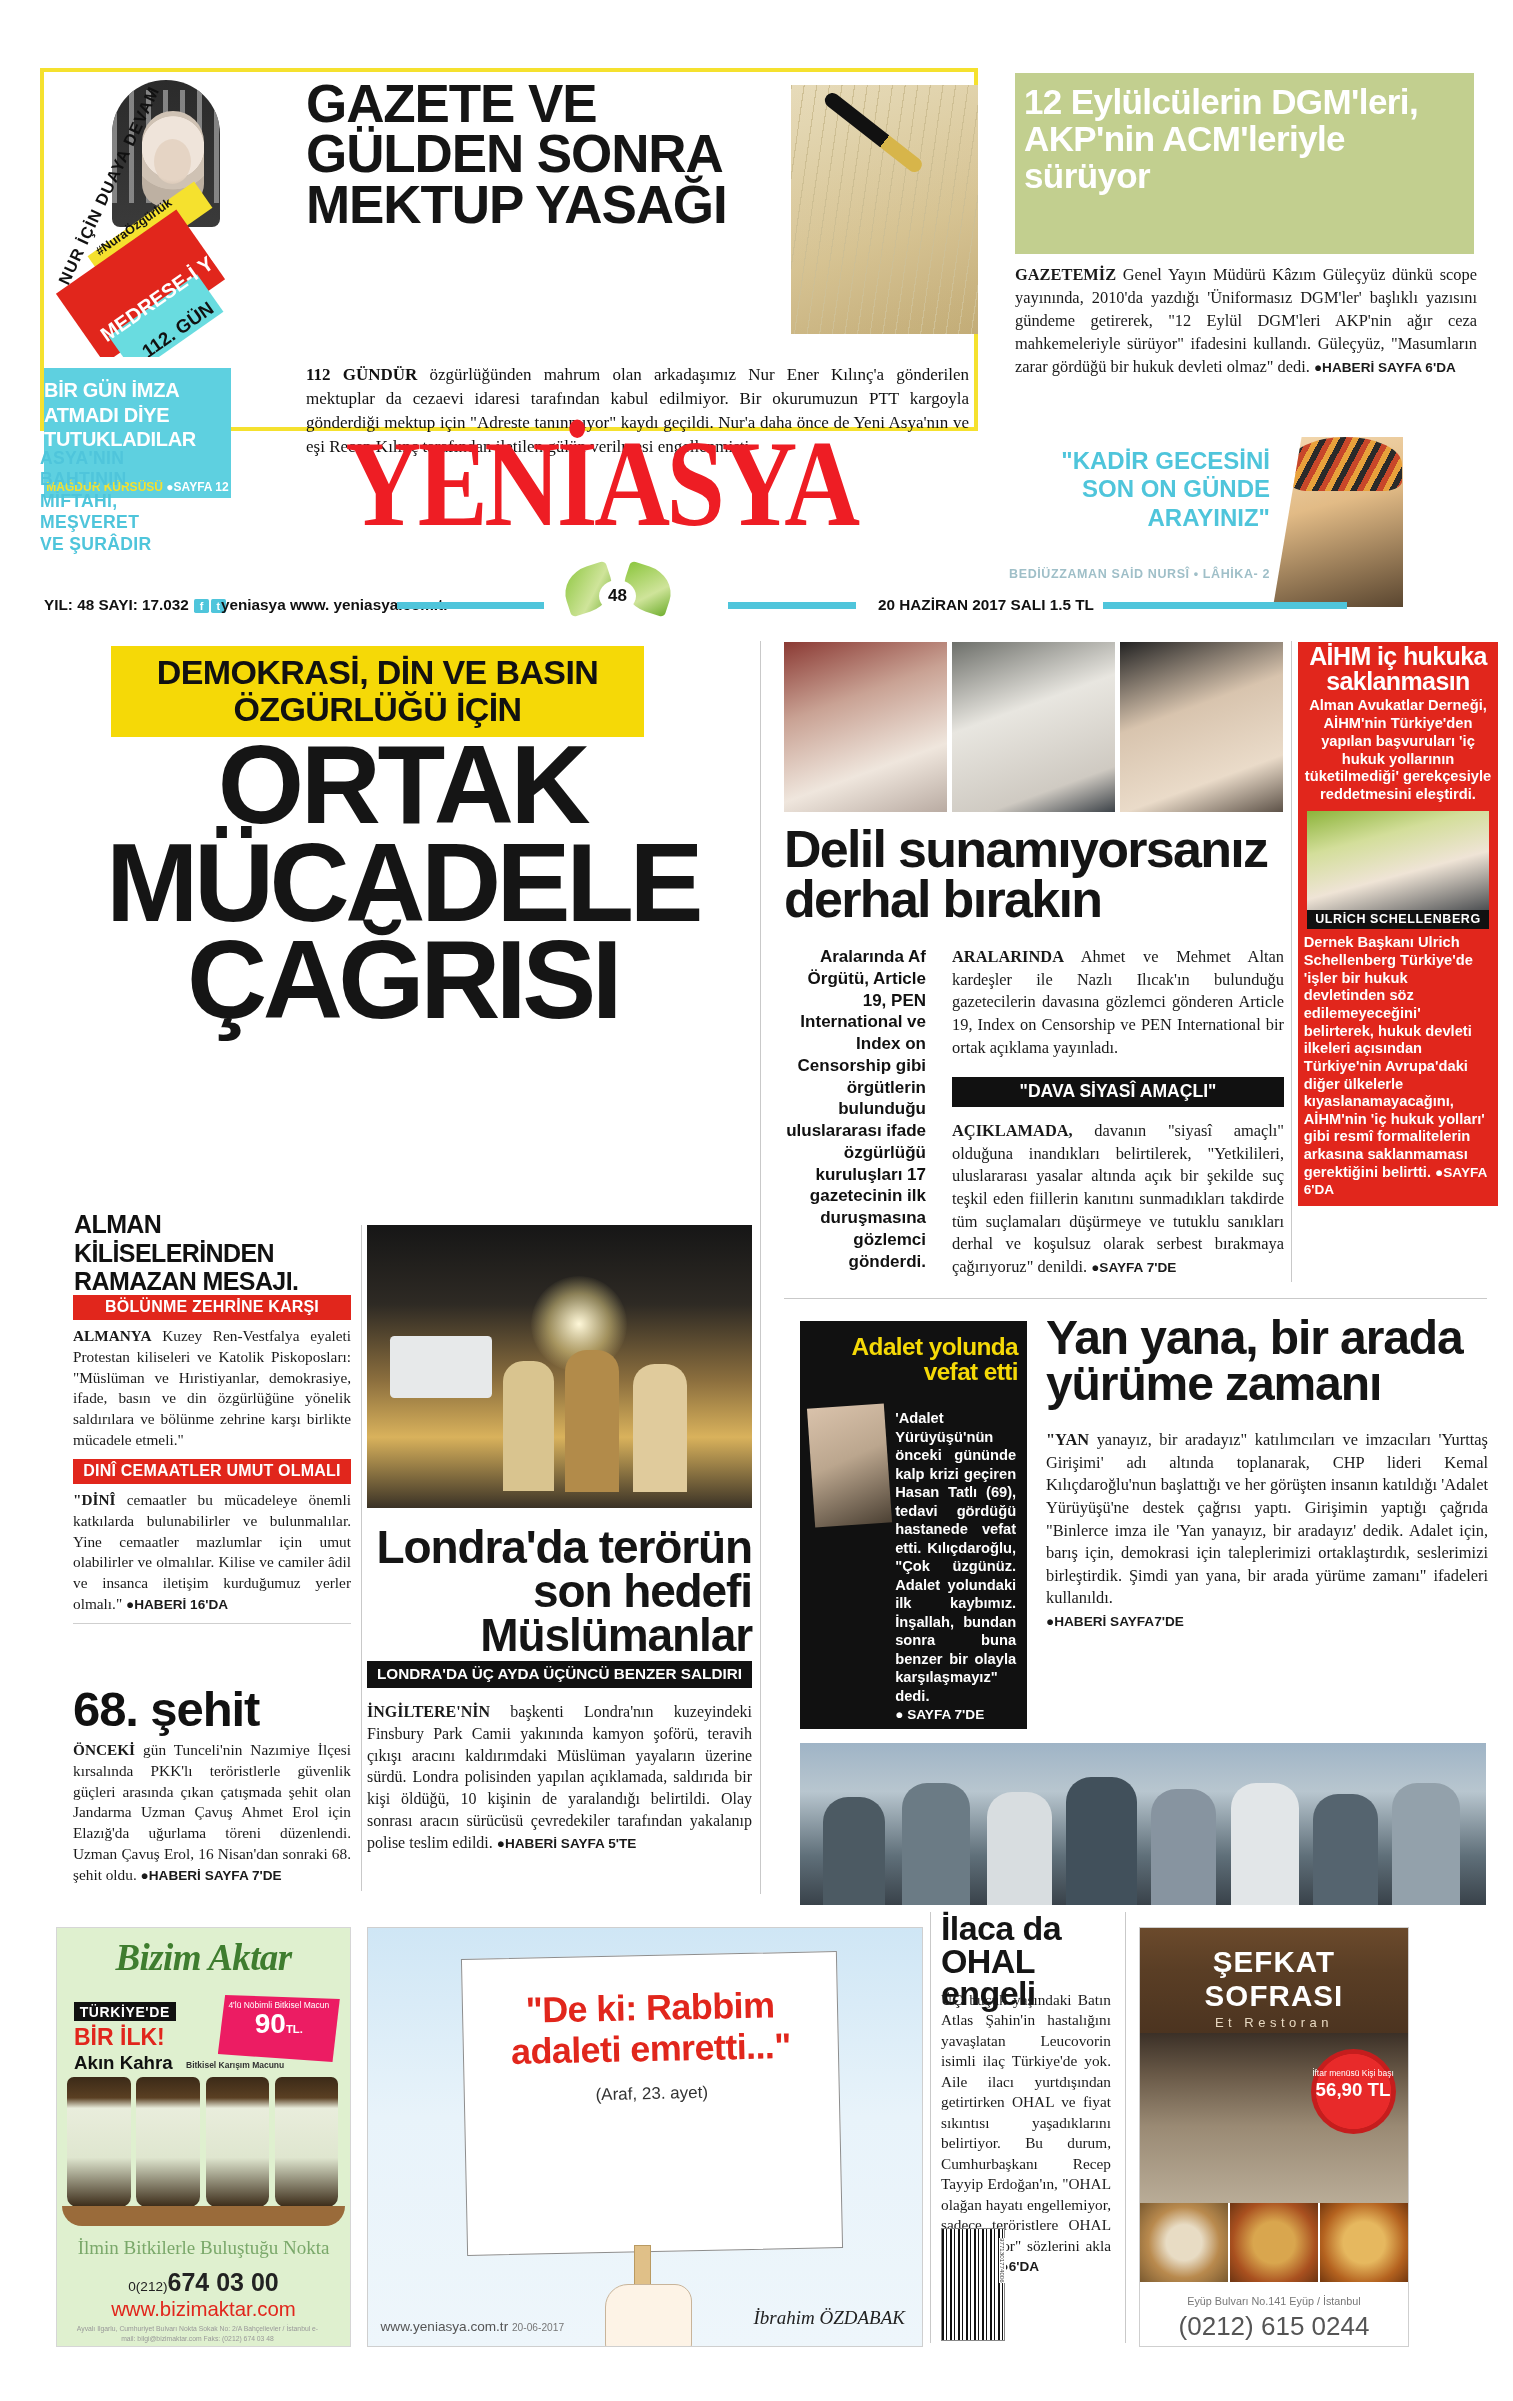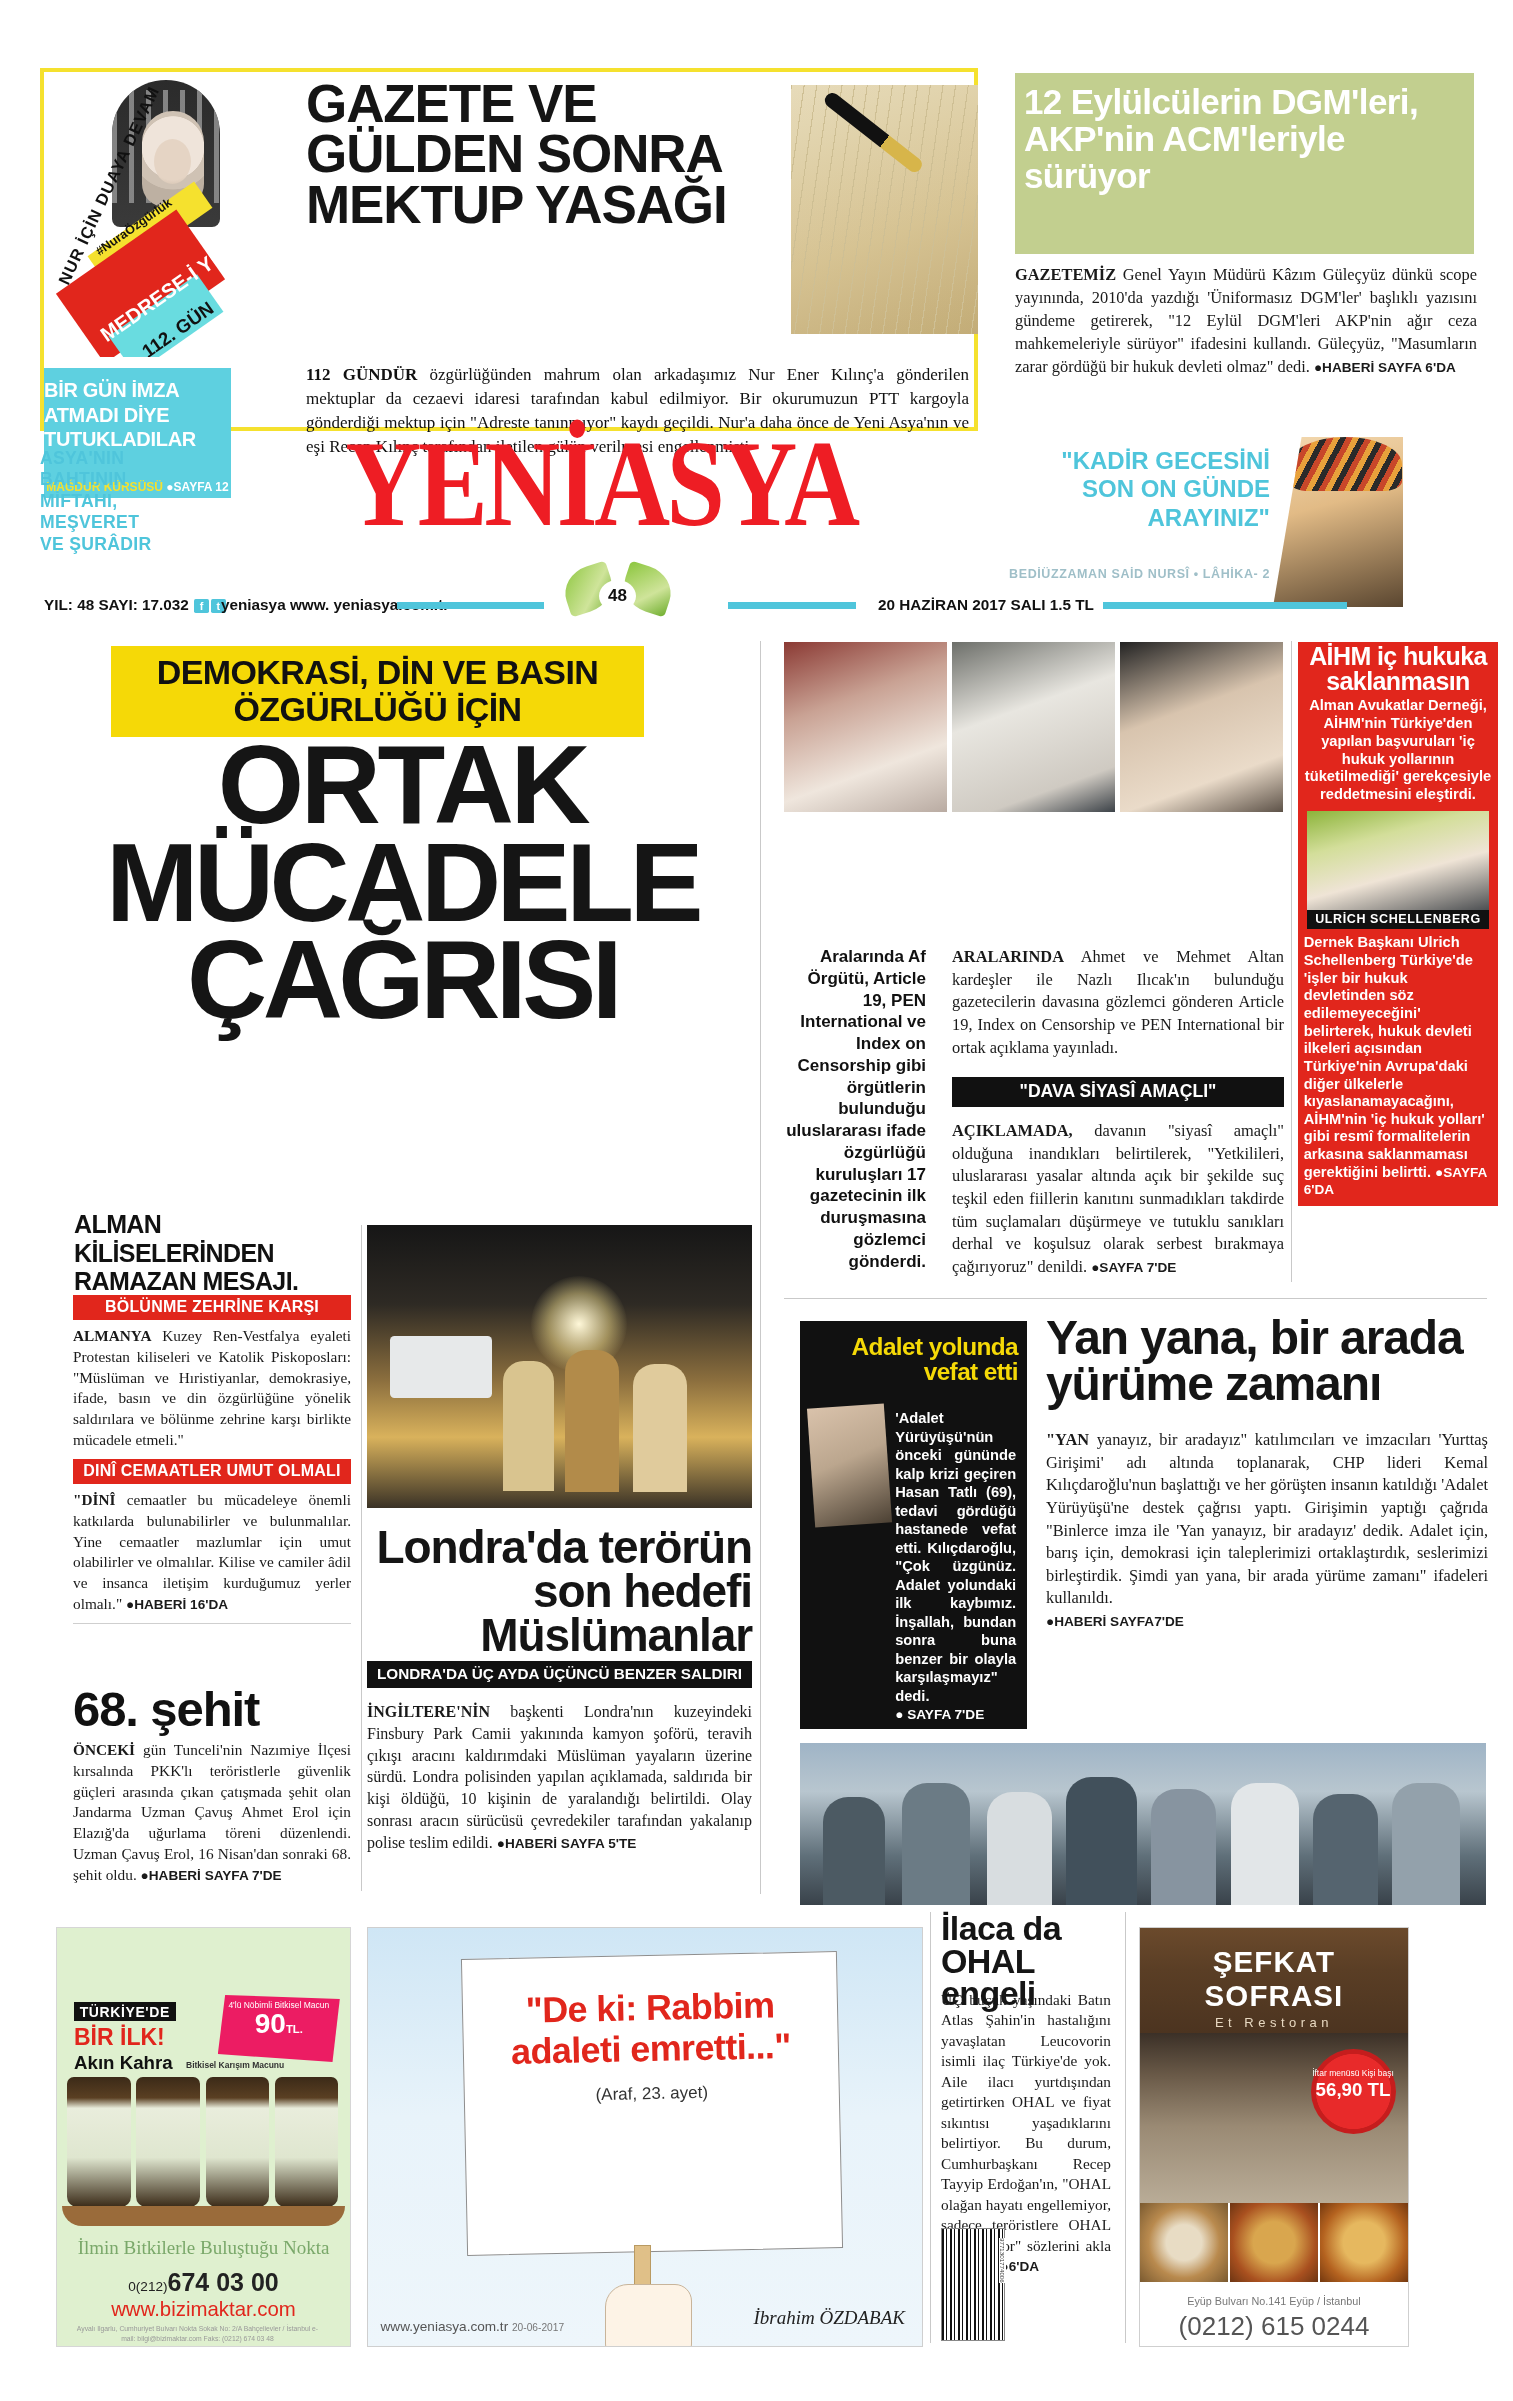--- a/index.html
+++ b/index.html
@@ -418,20 +418,24 @@
     <div class="hr-thin"></div>
   </div>
   <div class="t68">68. şehit</div>
   <div class="t68body"><b>ÖNCEKİ</b><span> gün Tunceli'nin Nazımiye İlçesi kırsalında PKK'lı teröristlerle güvenlik güçleri arasında çıkan çatışmada şehit olan Jandarma Uzman Çavuş Ahmet Erol için Elazığ'da uğurlama töreni düzenlendi. Uzman Çavuş Erol, 16 Nisan'dan sonraki 68. şehit oldu. </span><span class="pagetag">●HABERİ SAYFA 7'DE</span></div>
 
   <div class="photorow">
     <div class="p1"></div>
     <div class="p2"></div>
     <div class="p3"></div>
   </div>
+  <div class="ctitle">
+    <div>Delil sunamıyorsanız</div>
+    <div>derhal bırakın</div>
+  </div>
   <div class="csub">Aralarında Af Örgütü, Article 19, PEN International ve Index on Censorship gibi örgütlerin bulunduğu uluslararası ifade özgürlüğü kuruluşları 17 gazetecinin ilk duruşmasına gözlemci gönderdi.</div>
   <div class="cbody"><b>ARALARINDA</b><span> Ahmet ve Mehmet Altan kardeşler ile Nazlı Ilıcak'ın bulunduğu gazetecilerin davasına gözlemci gönderen Article 19, Index on Censorship ve PEN International bir ortak açıklama yayınladı.</span></div>
   <div class="abs blackbar" style="left:952px;top:1077px;width:332px;">"DAVA SİYASÎ AMAÇLI"</div>
   <div class="cbody2"><b>AÇIKLAMADA,</b><span> davanın "siyasî amaçlı" olduğuna inandıkları belirtilerek, "Yetkilileri, uluslararası yasalar altında açık bir şekilde suç teşkil eden fiillerin kanıtını sunmadıkları takdirde tüm suçlamaları düşürmeye ve tutuklu sanıkları derhal ve koşulsuz olarak serbest bırakmaya çağırıyoruz" denildi. </span><span class="pagetag">●SAYFA 7'DE</span></div>
 
   <div class="redcol">
     <h2>AİHM iç hukuka saklanmasın</h2>
     <div class="lede">Alman Avukatlar Derneği, AİHM'nin Türkiye'den yapılan başvuruları 'iç hukuk yollarının tüketilmediği' gerekçesiyle reddetmesini eleştirdi.</div>
     <div class="pic"></div>
     <div class="cap">ULRİCH SCHELLENBERG</div>
@@ -483,20 +487,21 @@
   <div class="ilac-t">
     <div>İlaca da</div>
     <div>OHAL engeli</div>
   </div>
   <div class="ilac-b"><b>ÜÇ</b><span> buçuk yaşındaki Batın Atlas Şahin'in hastalığını yavaşlatan Leucovorin isimli ilaç Türkiye'de yok. Aile ilacı yurtdışından getirtirken OHAL ve fiyat sıkıntısı yaşadıklarını belirtiyor. Bu durum, Cumhurbaşkanı Recep Tayyip Erdoğan'ın, "OHAL olağan hayatı engellemiyor, sadece teröristlere OHAL uygulanıyor" sözlerini akla getiriyor. </span><span class="pagetag">●6'DA</span></div>
   <div class="barcode">
       <span>9771301774006</span>
     </div>
 
   <div class="ad-bizim">
+    <div class="brand">Bizim Aktar</div>
     <div class="tr">TÜRKİYE'DE</div>
     <div class="ilk">BİR İLK!</div>
     <div class="akin">Akın Kahra</div>
     <div class="akinsub">Bitkisel Karışım Macunu</div>
     <div class="pricetag">
       <div class="s">4'lü Nöbimli Bitkisel Macun</div>
       <div class="b"><span>90</span><span style="font-size:11.3px">TL.</span></div>
     </div>
     <div class="jars">
         <i></i>

